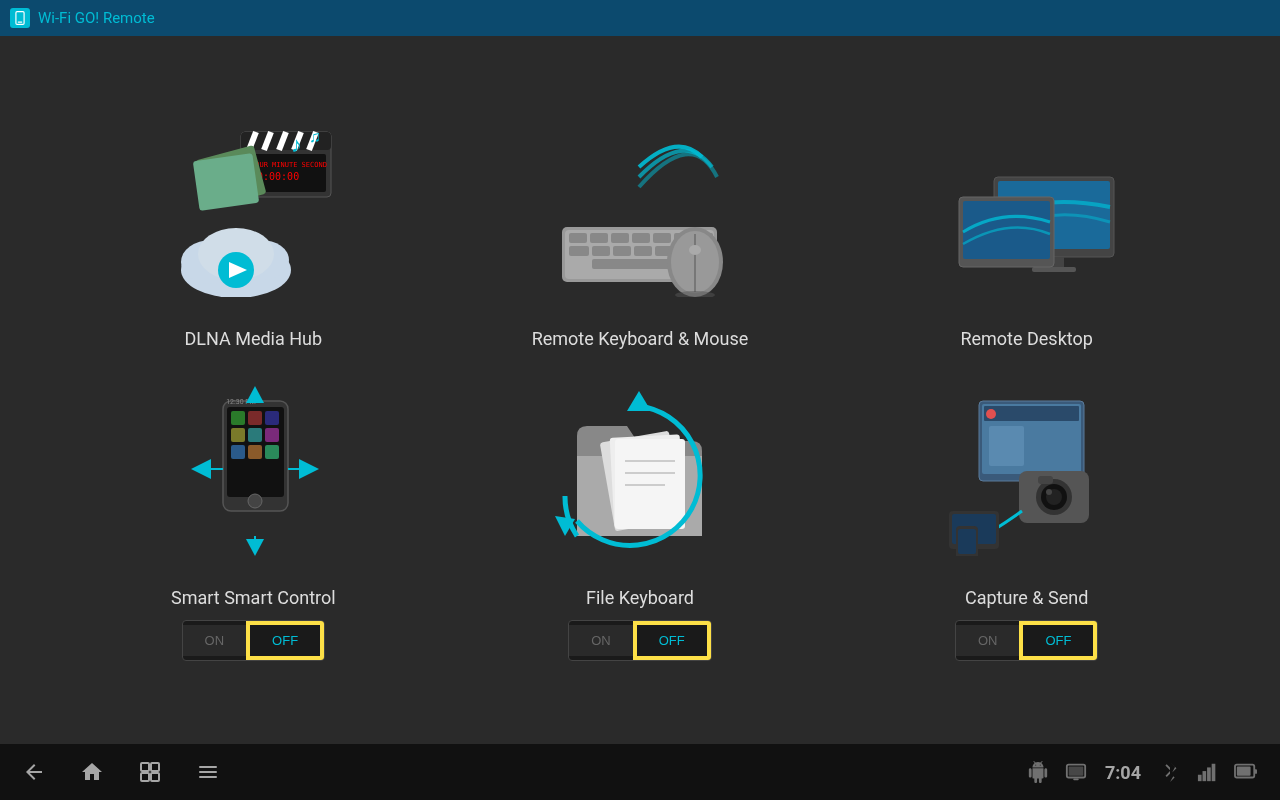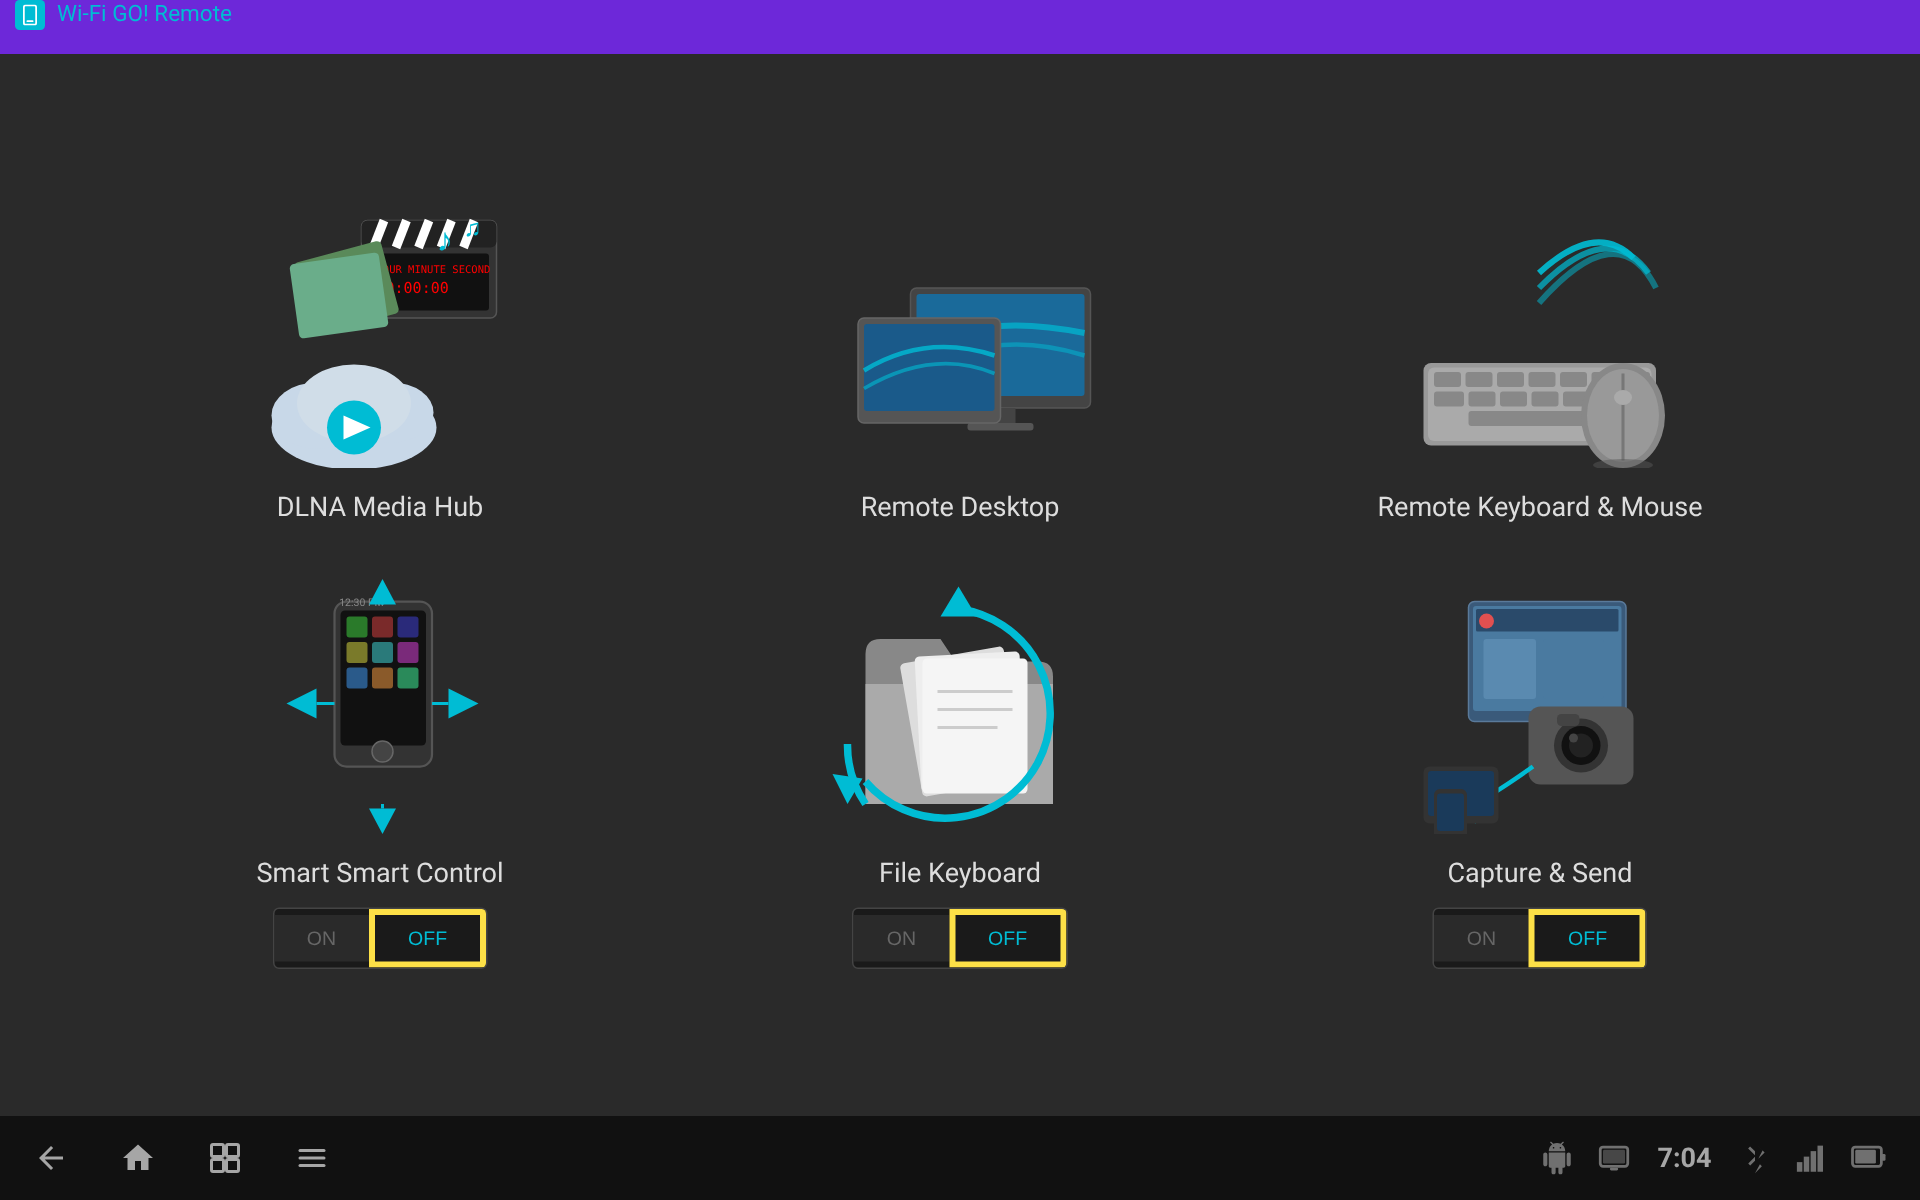--- a/index.html
+++ b/index.html
@@ -10,23 +10,23 @@
       background: #2a2a2a;
       font-family: 'Roboto', Arial, sans-serif;
       overflow: hidden;
       color: #fff;
     }
 
     
     #title-bar {
       width: 100%;
       height: 36px;
-      background: #6d28d9;
-      display: flex;
-      align-items: flex-start;
+      background: #0c4a6e;
+      display: flex;
+      align-items: center;
       padding: 0 10px;
       gap: 8px;
     }
 
     #title-bar .app-icon {
       width: 20px;
       height: 20px;
       background: #00bcd4;
       border-radius: 3px;
       display: flex;
@@ -65,21 +65,21 @@
       flex-direction: column;
       align-items: center;
       gap: 8px;
       cursor: pointer;
     }
 
     .feature-label {
       font-size: 18px;
       color: #ddd;
       text-align: center;
-      margin-top: 5px;
+      margin-top: 20px;
     }
 
     
     .toggle-group {
       display: flex;
       align-items: center;
       background: #1a1a1a;
       border-radius: 4px;
       overflow: hidden;
       border: 1px solid #444;
@@ -206,43 +206,20 @@
           <polygon points="68,140 68,156 86,148" fill="#fff"></polygon>
         </svg>
       </div>
       <span class="feature-label">DLNA Media Hub</span>
     </div>
 
     <div class="feature-card">
       <div class="feature-svg-container">
         <svg width="185" height="175" viewBox="0 0 185 175">
 
-          <rect x="60" y="55" width="120" height="80" rx="4" fill="#444" stroke="#555" stroke-width="1"></rect>
-          <rect x="64" y="59" width="112" height="68" rx="2" fill="#1a6a9a"></rect>
-
-          <path d="M64 100 Q100 70 176 85" fill="none" stroke="#00bcd4" stroke-width="4" opacity="0.7"></path>
-          <path d="M64 115 Q110 80 176 100" fill="none" stroke="#00bcd4" stroke-width="3" opacity="0.5"></path>
-
-          <rect x="110" y="135" width="20" height="12" fill="#444"></rect>
-          <rect x="98" y="145" width="44" height="5" rx="2" fill="#555"></rect>
-
-          <rect x="25" y="75" width="95" height="70" rx="4" fill="#555" stroke="#666" stroke-width="1"></rect>
-          <rect x="29" y="79" width="87" height="58" rx="2" fill="#1a5a8a"></rect>
-
-          <path d="M29 110 Q70 85 116 100" fill="none" stroke="#00bcd4" stroke-width="3" opacity="0.8"></path>
-          <path d="M29 122 Q75 95 116 112" fill="none" stroke="#00bcd4" stroke-width="2.5" opacity="0.6"></path>
-        </svg>
-      </div>
-      <span class="feature-label">Remote Desktop</span>
-    </div>
-
-    <div class="feature-card">
-      <div class="feature-svg-container">
-        <svg width="185" height="175" viewBox="0 0 185 175">
-
           <path d="M92 45 Q130 10 155 35" fill="none" stroke="#00bcd4" stroke-width="4" opacity="0.9"></path>
           <path d="M92 55 Q138 8 165 45" fill="none" stroke="#00bcd4" stroke-width="4" opacity="0.7"></path>
           <path d="M92 65 Q145 5 170 55" fill="none" stroke="#00bcd4" stroke-width="4" opacity="0.5"></path>
 
           <rect x="15" y="105" width="155" height="55" rx="5" fill="#999"></rect>
           <rect x="18" y="108" width="149" height="49" rx="4" fill="#aaa"></rect>
 
           <rect x="22" y="111" width="18" height="10" rx="2" fill="#888"></rect>
           <rect x="43" y="111" width="18" height="10" rx="2" fill="#888"></rect>
           <rect x="64" y="111" width="18" height="10" rx="2" fill="#888"></rect>
@@ -263,20 +240,43 @@
 
           <ellipse cx="148" cy="140" rx="28" ry="35" fill="#888"></ellipse>
           <ellipse cx="148" cy="140" rx="24" ry="31" fill="#999"></ellipse>
           <line x1="148" y1="112" x2="148" y2="170" stroke="#777" stroke-width="2"></line>
           <ellipse cx="148" cy="128" rx="6" ry="5" fill="#aaa"></ellipse>
 
           <ellipse cx="148" cy="173" rx="20" ry="4" fill="#555" opacity="0.5"></ellipse>
         </svg>
       </div>
       <span class="feature-label">Remote Keyboard &amp; Mouse</span>
+    </div>
+
+    <div class="feature-card">
+      <div class="feature-svg-container">
+        <svg width="185" height="175" viewBox="0 0 185 175">
+
+          <rect x="60" y="55" width="120" height="80" rx="4" fill="#444" stroke="#555" stroke-width="1"></rect>
+          <rect x="64" y="59" width="112" height="68" rx="2" fill="#1a6a9a"></rect>
+
+          <path d="M64 100 Q100 70 176 85" fill="none" stroke="#00bcd4" stroke-width="4" opacity="0.7"></path>
+          <path d="M64 115 Q110 80 176 100" fill="none" stroke="#00bcd4" stroke-width="3" opacity="0.5"></path>
+
+          <rect x="110" y="135" width="20" height="12" fill="#444"></rect>
+          <rect x="98" y="145" width="44" height="5" rx="2" fill="#555"></rect>
+
+          <rect x="25" y="75" width="95" height="70" rx="4" fill="#555" stroke="#666" stroke-width="1"></rect>
+          <rect x="29" y="79" width="87" height="58" rx="2" fill="#1a5a8a"></rect>
+
+          <path d="M29 110 Q70 85 116 100" fill="none" stroke="#00bcd4" stroke-width="3" opacity="0.8"></path>
+          <path d="M29 122 Q75 95 116 112" fill="none" stroke="#00bcd4" stroke-width="2.5" opacity="0.6"></path>
+        </svg>
+      </div>
+      <span class="feature-label">Remote Desktop</span>
     </div>
 
     <div class="feature-card">
       <div class="feature-svg-container">
         <svg width="185" height="175" viewBox="0 0 185 175">
 
           <rect x="62" y="20" width="65" height="110" rx="8" fill="#333" stroke="#555" stroke-width="1.5"></rect>
           <rect x="66" y="26" width="57" height="90" rx="3" fill="#111"></rect>
 
           <rect x="70" y="30" width="14" height="14" rx="2" fill="#2a7a2a"></rect>

